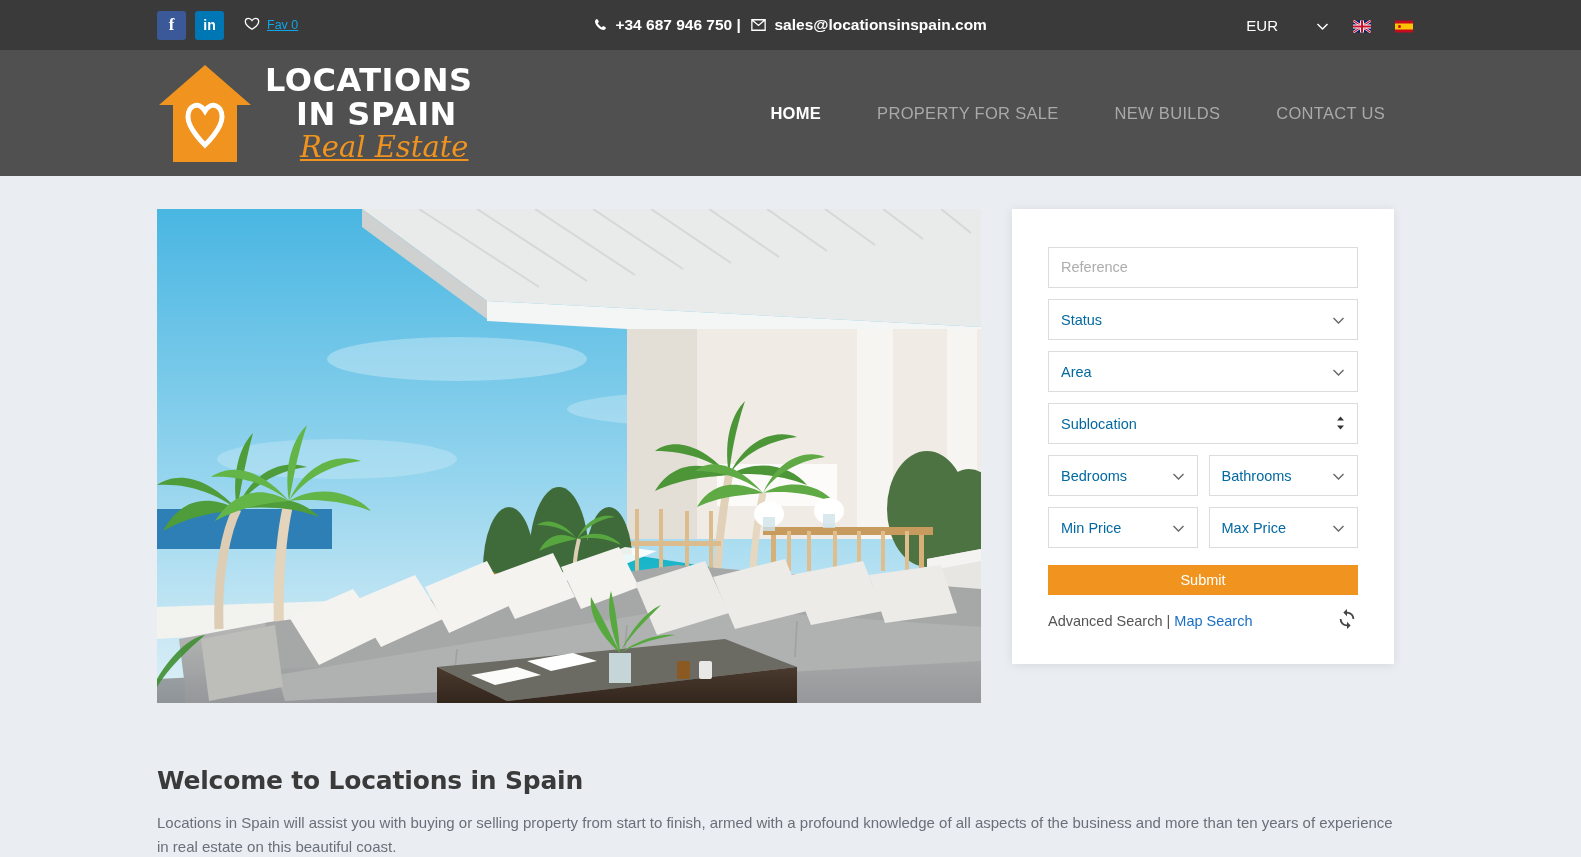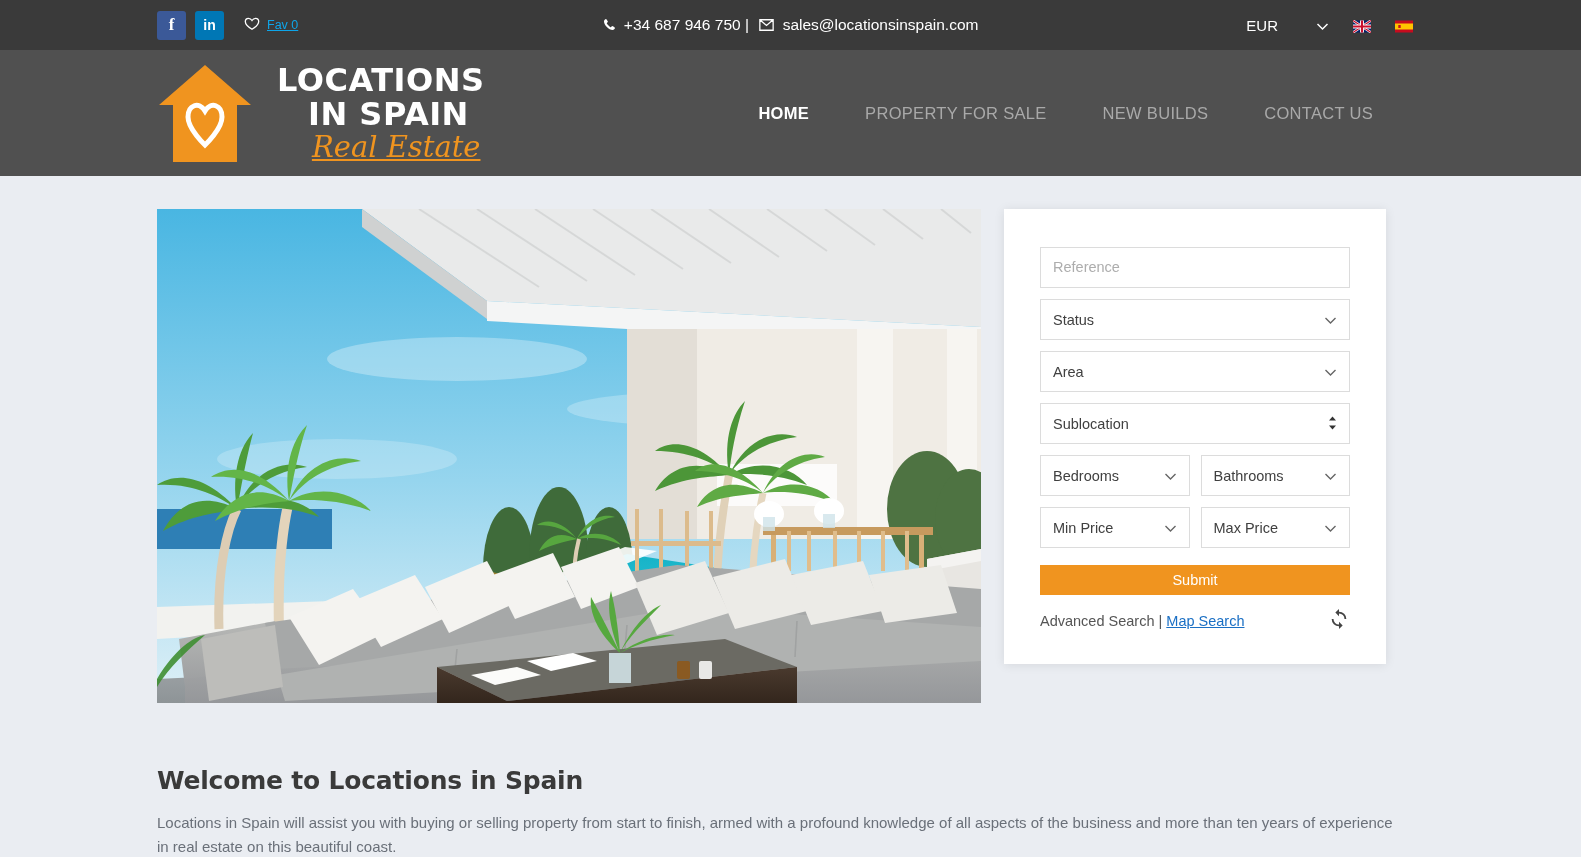--- a/index.html
+++ b/index.html
@@ -44,20 +44,21 @@
   }
   .fav-label { text-decoration: underline; }
 
   .contact-center {
     position: absolute;
     left: 0; right: 0;
     text-align: center;
     color: #fff;
     font-size: 15.5px;
     pointer-events: none;
+    font-weight: bold;
   }
   .contact-center span, .contact-center a { pointer-events: auto; }
   .ico-inline { display: inline-block; vertical-align: -1px; margin-right: 4px; }
 
   .topbar-right {
     position: absolute;
     right: 168px;
     display: flex; align-items: center; gap: 16px;
   }
   .currency {
@@ -72,21 +73,21 @@
     height: 126px;
     background: #505050;
     display: flex;
     align-items: center;
     position: relative;
   }
   .logo {
     margin-left: 157px;
     display: flex;
     align-items: center;
-    gap: 24px;
+    gap: 12px;
     cursor: pointer;
     justify-content: space-between;
   }
   .logo-house { width: 96px; height: 105px; display: block; }
   .logo-text { line-height: 1; }
   .logo-line1, .logo-line2 {
     color: #fff;
     font-family: "DejaVu Sans", sans-serif;
     font-weight: bold;
     font-size: 32px;
@@ -101,21 +102,21 @@
     font-size: 29px;
     display: block;
     margin-top: 3px;
     text-align: right;
     padding-right: 4px;
     text-decoration: underline;
   }
 
   .nav {
     position: absolute;
-    right: 180px;
+    right: 168px;
     display: flex;
     align-items: center;
     gap: 0;
   }
   .nav-item {
     color: #a9a9a9;
     font-size: 16.5px;
     letter-spacing: 0.3px;
     padding: 0 28px;
     cursor: pointer;
@@ -143,21 +144,21 @@
     position: relative;
     overflow: hidden;
     background: #7ec8e8;
     flex: none;
   }
   .hero svg { display: block; width: 100%; height: 100%; }
 
   
   .search-panel {
     width: 382px;
-    margin-left: 23px;
+    margin-left: 31px;
     background: #fff;
     box-shadow: 0 1px 10px rgba(0,0,0,0.09);
     padding: 38px 36px 30px 36px;
     flex: none;
   }
   .field {
     width: 100%;
     height: 41px;
     border: 1px solid #dcdcdc;
     background: #fff;
@@ -168,21 +169,21 @@
     margin-bottom: 11px;
     outline: none;
     border-radius: 0;
     display: flex;
     align-items: center;
     justify-content: space-between;
     cursor: pointer;
     position: relative;
   }
   .field.input-field { cursor: text; color: #aaa; display: block; line-height: 39px; }
-  .field-label { color: #404040; text-align: center; }
+  .field-label { color: #0369a1; text-align: center; }
   .field-placeholder { color: #adadad; }
   .chev-dn { flex: none; }
   .stepper { flex: none; font-size: 11px; line-height: 0.85; text-align: center; color: #333; }
 
   .field-row { display: flex; gap: 11px; }
   .field-row .field { width: calc(50% - 5.5px); }
 
   .submit-btn {
     width: 100%;
     height: 30px;
@@ -196,21 +197,21 @@
     margin-bottom: 13px;
     display: block;
   }
   .panel-footer {
     display: flex;
     align-items: center;
     justify-content: space-between;
   }
   .footer-links { font-size: 14.5px; color: #555; }
   .adv-link { color: #555; cursor: pointer; text-decoration: none; }
-  .map-link { color: #1a6fc4; text-decoration: underline; cursor: pointer; }
+  .map-link { color: #1a6fc4; cursor: pointer; }
   .refresh-btn { cursor: pointer; display: block; }
 
   
   .welcome {
     margin: 63px 157px 0 157px;
     max-width: 1244px;
   }
   .welcome h1 {
     font-family: "DejaVu Sans", sans-serif;
     font-size: 25px;

